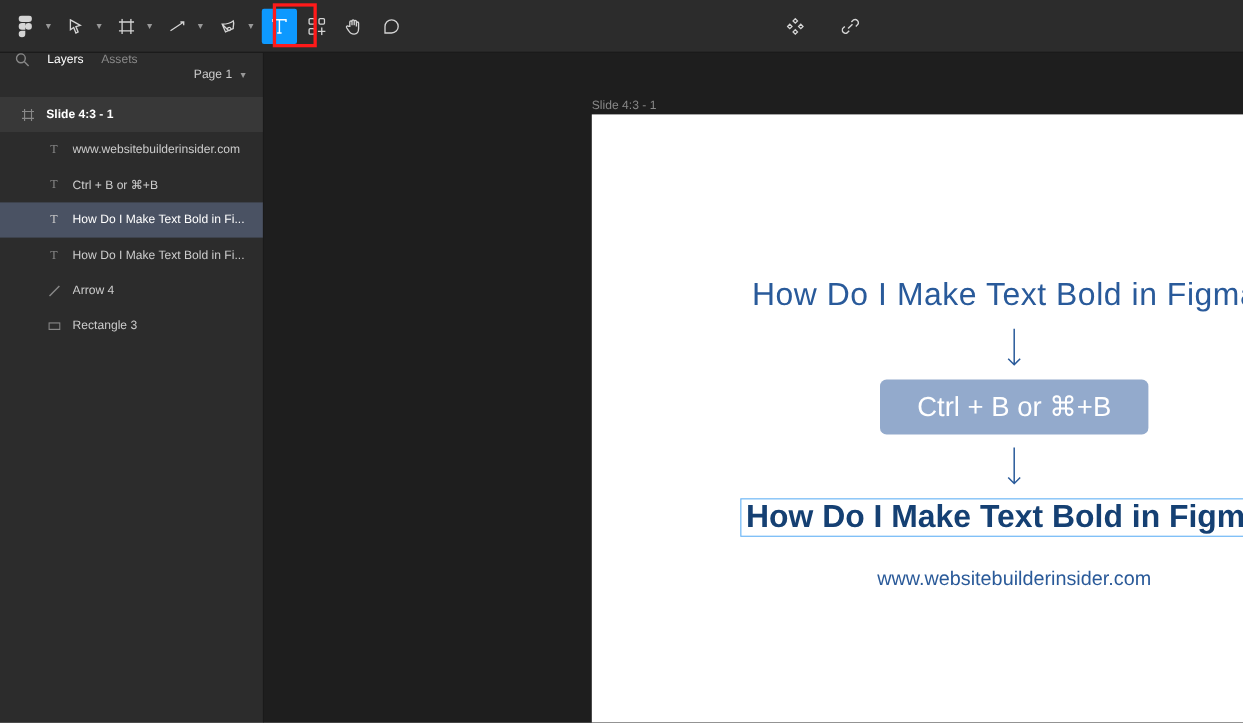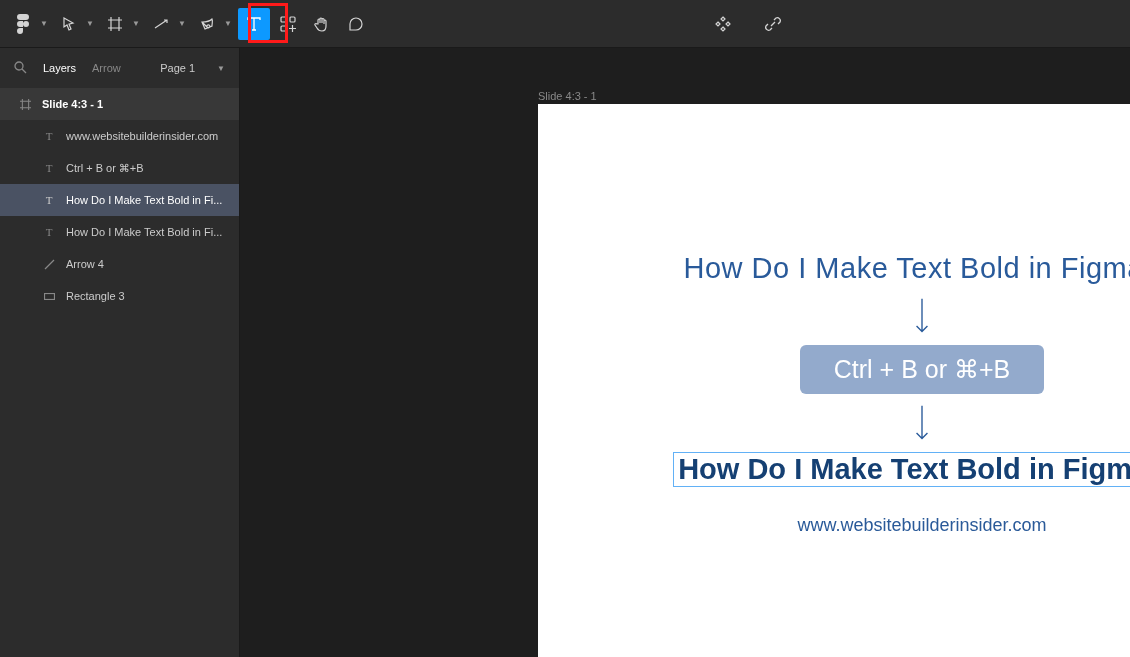--- a/index.html
+++ b/index.html
@@ -51,28 +51,27 @@
       width: 240px;
       background: #2c2c2c;
       display: flex;
       flex-direction: column;
       font-size: 11px;
       border-right: 1px solid #1a1a1a;
     }
     .sidebar-header {
       height: 40px;
       display: flex;
-      align-items: center;
       padding: 0 14px;
       gap: 16px;
     }
     .search-icon { color: #888; }
     .tab-label { cursor: pointer; color: #888; font-weight: 500; }
     .tab-label.active { color: #fff; }
-    .page-select { margin-left: auto; display: flex; align-items: center; gap: 20px; color: #ccc; cursor: pointer; }
+    .page-select { margin-left: auto; display: flex; align-items: center; gap: 4px; color: #ccc; cursor: pointer; }
     
     .layer-list { overflow-y: auto; }
     .layer-row {
       height: 32px;
       display: flex;
       align-items: center;
       padding-left: 18px;
       gap: 10px;
       cursor: pointer;
       color: #ccc;
@@ -228,21 +227,21 @@
 
   <div class="sidebar">
     <div class="sidebar-header">
       <span class="search-icon">
         <svg width="13" height="13" viewBox="0 0 13 13">
             <circle cx="5" cy="5" r="4" fill="none" stroke="currentColor" stroke-width="1.3"></circle>
             <path stroke="currentColor" stroke-width="1.3" d="M8 8l4 4"></path>
           </svg>
       </span>
       <span class="tab-label active">Layers</span>
-      <span class="tab-label">Arrow</span>
+      <span class="tab-label">Assets</span>
       <span class="page-select">
         <span>Page 1</span>
         <span class="chevron">▼</span>
       </span>
     </div>
     <div class="layer-list">
       <div class="layer-row frame-row">
         <span class="layer-icon">
           <svg width="11" height="11" viewBox="0 0 14 14">
               <path stroke="currentColor" stroke-width="1.3" d="M3 0v14M11 0v14M0 3h14M0 11h14"></path>

